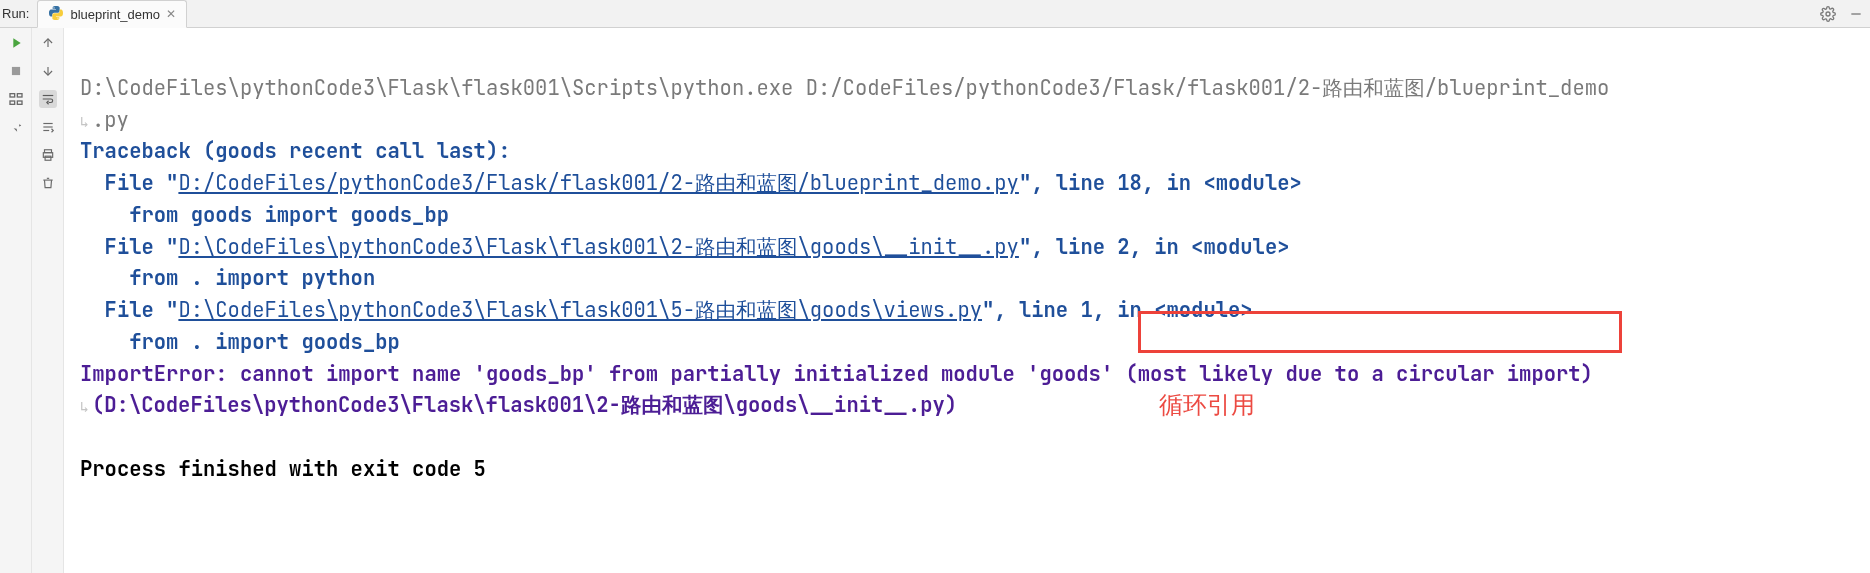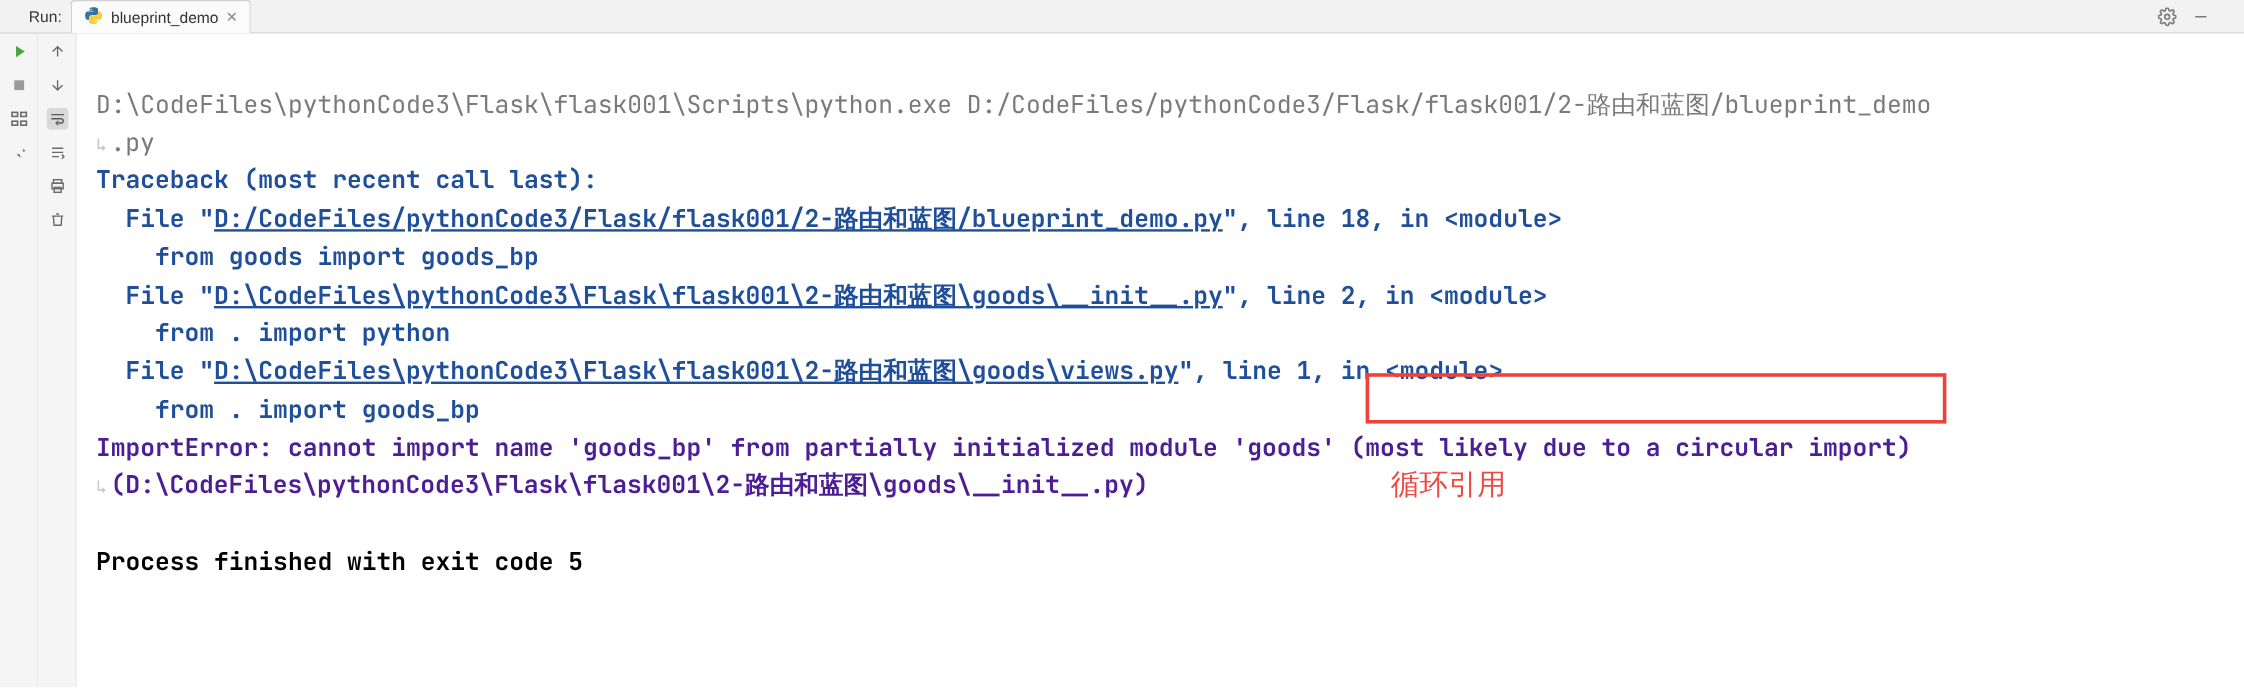--- a/index.html
+++ b/index.html
@@ -12,21 +12,21 @@
     overflow: hidden;
   }
 
   
   .header {
     height: 28px;
     background: #f2f2f2;
     border-bottom: 1px solid #d1d1d1;
     display: flex;
     align-items: center;
-    padding: 0 24px;
+    padding: 0 2px;
     position: relative;
   }
   .run-label {
     font-size: 13px;
     color: #333;
     margin-right: 8px;
   }
   .tab {
     display: flex;
     align-items: center;
@@ -93,21 +93,21 @@
     font-family: "JetBrains Mono","Consolas",monospace;
     font-size: 20.5px;
     line-height: 1.55;
     white-space: pre;
     color: #000;
     position: relative;
   }
 
   .c-dark  { color: #7a7a7a; margin-top: 20px; }
   .c-blue  { color: #1f4f9a; font-weight: 600; }
-  .c-link  { color: #1f4f9a; text-decoration: underline; font-weight: 700; }
+  .c-link  { color: #1f4f9a; text-decoration: underline; font-weight: 400; }
   .c-red   { color: #4c1d95; font-weight: 600; }
   .c-black { color: #000; font-weight: 600; }
 
   .soft-wrap { color:#c5c5c5; font-size:15px; display:inline-block; width:12px; }
 
   .highlight-box {
     position: absolute;
     border: 3px solid #ed423a;
     left: 1074px;
     top: 283px;
@@ -224,26 +224,26 @@
           <path d="M4 7h16"></path>
           <path d="M10 4h4"></path>
           <path d="M6 7l1 13h10l1-13"></path>
         </svg>
     </span>
   </div>
 
   <div class="console">
 <span class="c-dark">D:\CodeFiles\pythonCode3\Flask\flask001\Scripts\python.exe D:/CodeFiles/pythonCode3/Flask/flask001/2-路由和蓝图/blueprint_demo</span>
 <span class="soft-wrap">↳</span><span class="c-dark">.py</span>
-<span class="c-blue">Traceback (most recent call last):</span>
+<span class="c-blue">Traceback (goods recent call last):</span>
 <span class="c-blue">  File "</span><span class="c-link">D:/CodeFiles/pythonCode3/Flask/flask001/2-路由和蓝图/blueprint_demo.py</span><span class="c-blue">", line 18, in &lt;module&gt;</span>
 <span class="c-blue">    from goods import goods_bp</span>
 <span class="c-blue">  File "</span><span class="c-link">D:\CodeFiles\pythonCode3\Flask\flask001\2-路由和蓝图\goods\__init__.py</span><span class="c-blue">", line 2, in &lt;module&gt;</span>
 <span class="c-blue">    from . import python</span>
-<span class="c-blue">  File "</span><span class="c-link">D:\CodeFiles\pythonCode3\Flask\flask001\2-路由和蓝图\goods\views.py</span><span class="c-blue">", line 1, in &lt;module&gt;</span>
+<span class="c-blue">  File "</span><span class="c-link">D:\CodeFiles\pythonCode3\Flask\flask001\5-路由和蓝图\goods\views.py</span><span class="c-blue">", line 1, in &lt;module&gt;</span>
 <span class="c-blue">    from . import goods_bp</span>
 <span class="c-red">ImportError: cannot import name 'goods_bp' from partially initialized module 'goods'</span><span class="c-red"> (most likely due to a circular import) </span>
 <span class="soft-wrap">↳</span><span class="c-red">(D:\CodeFiles\pythonCode3\Flask\flask001\2-路由和蓝图\goods\__init__.py)</span>
 <span></span>
 <span class="c-black">Process finished with exit code 5</span>
 
     <div class="highlight-box"></div>
     <div class="annotation">循环引用</div>
   </div>
 </div>

